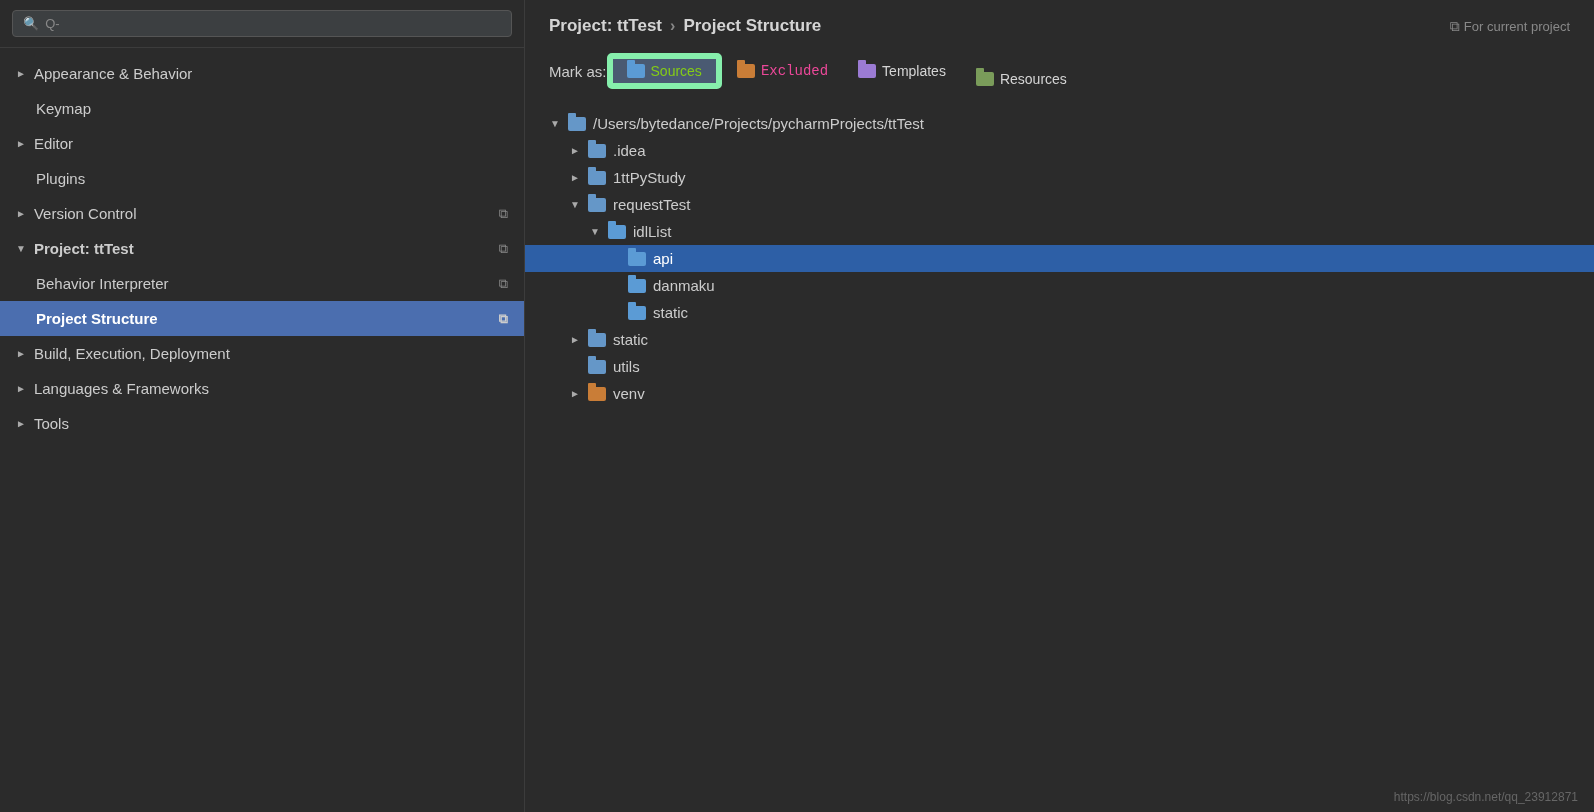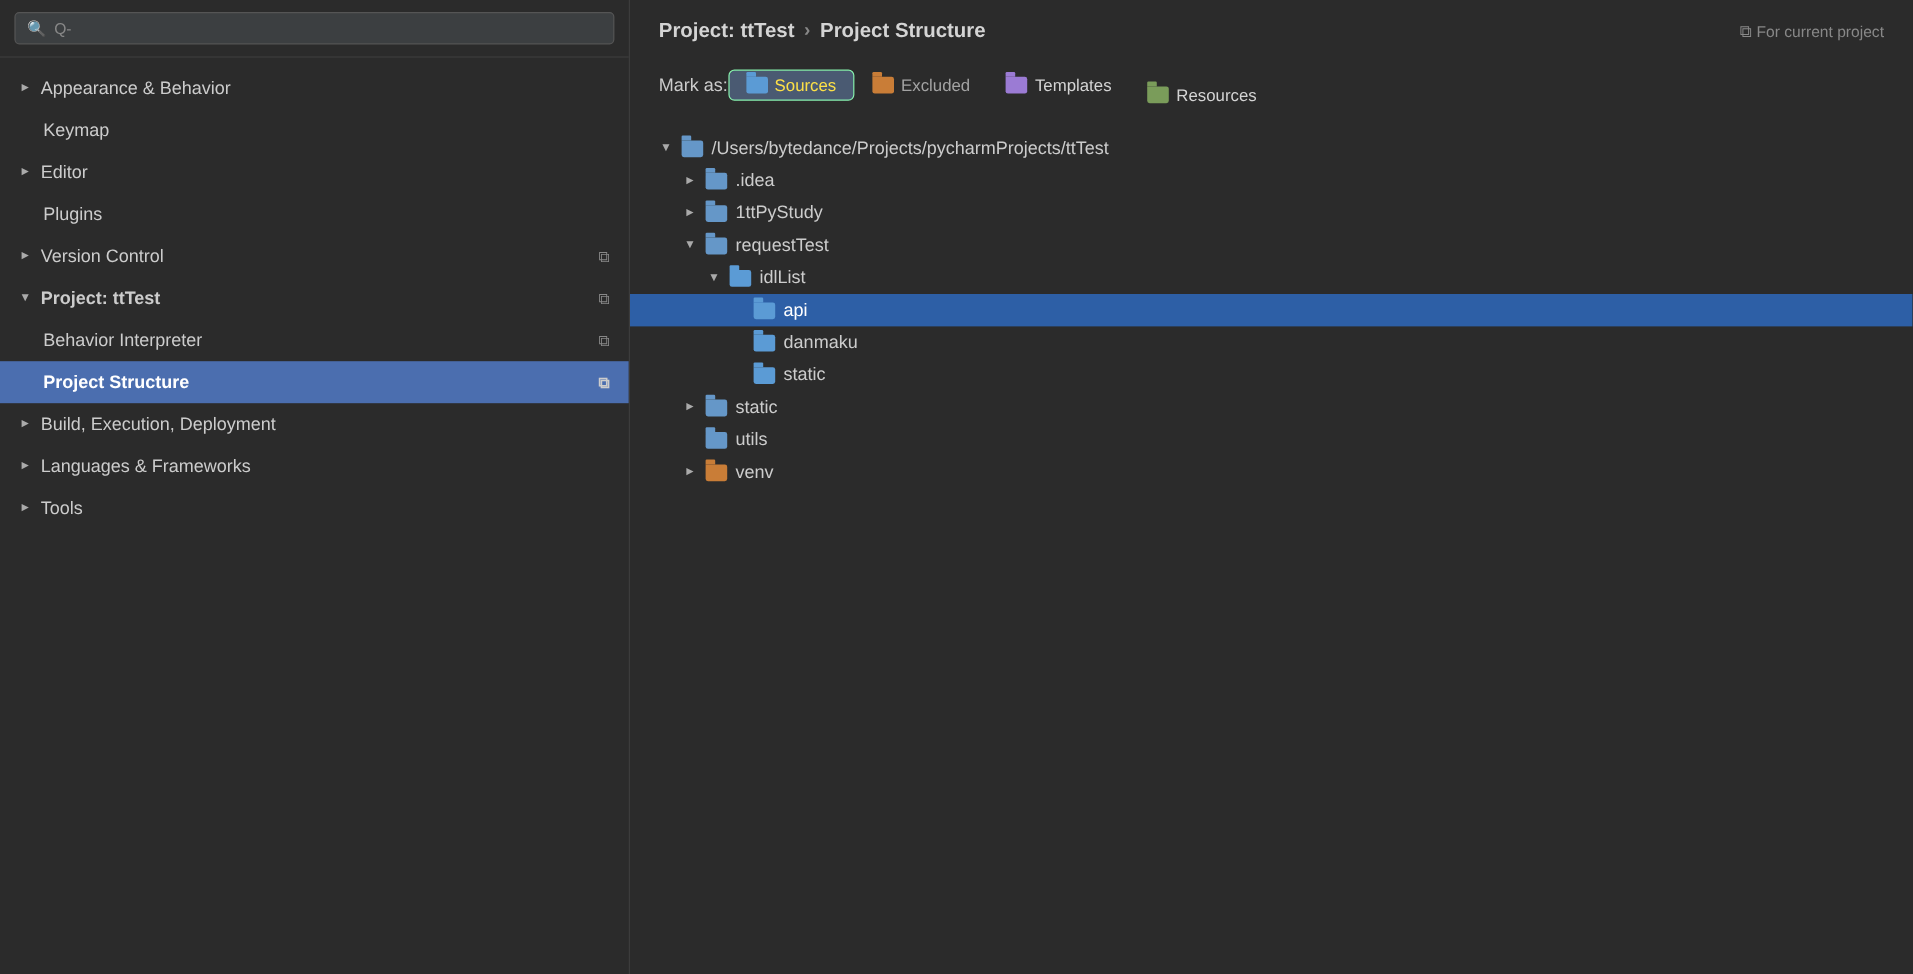--- a/index.html
+++ b/index.html
@@ -160,28 +160,29 @@
       border-radius: 5px;
       font-size: 14px;
       cursor: pointer;
       border: none;
       outline: none;
       user-select: none;
     }
 
     .mark-btn.sources {
       background: #4a5a72;
-      color: #fde047;
-      border: 1px solid #86efac;
+      color: #84cc16;
+      border: 6px solid #86efac;
     }
 
     .mark-btn.excluded {
       background: transparent;
-      color: #a3a3a3;
+      color: #ec4899;
       border: 1px solid transparent;
+      font-family: Liberation Mono, monospace;
     }
 
     .mark-btn.templates {
       background: transparent;
       color: #d4d4d4;
       border: 1px solid transparent;
     }
 
     .mark-btn.resources {
       background: transparent;
@@ -435,13 +436,16 @@
     </div>
 
     <div class="tree-row indent1">
       <span class="tree-arrow">►</span>
       <span class="folder-icon brown"></span>
       <span>venv</span>
     </div>
 
   </div>
 
+  <div class="footer-link">
+    <span>https://blog.csdn.net/qq_23912871</span>
+  </div>
 </div>
 
 </body></html>

